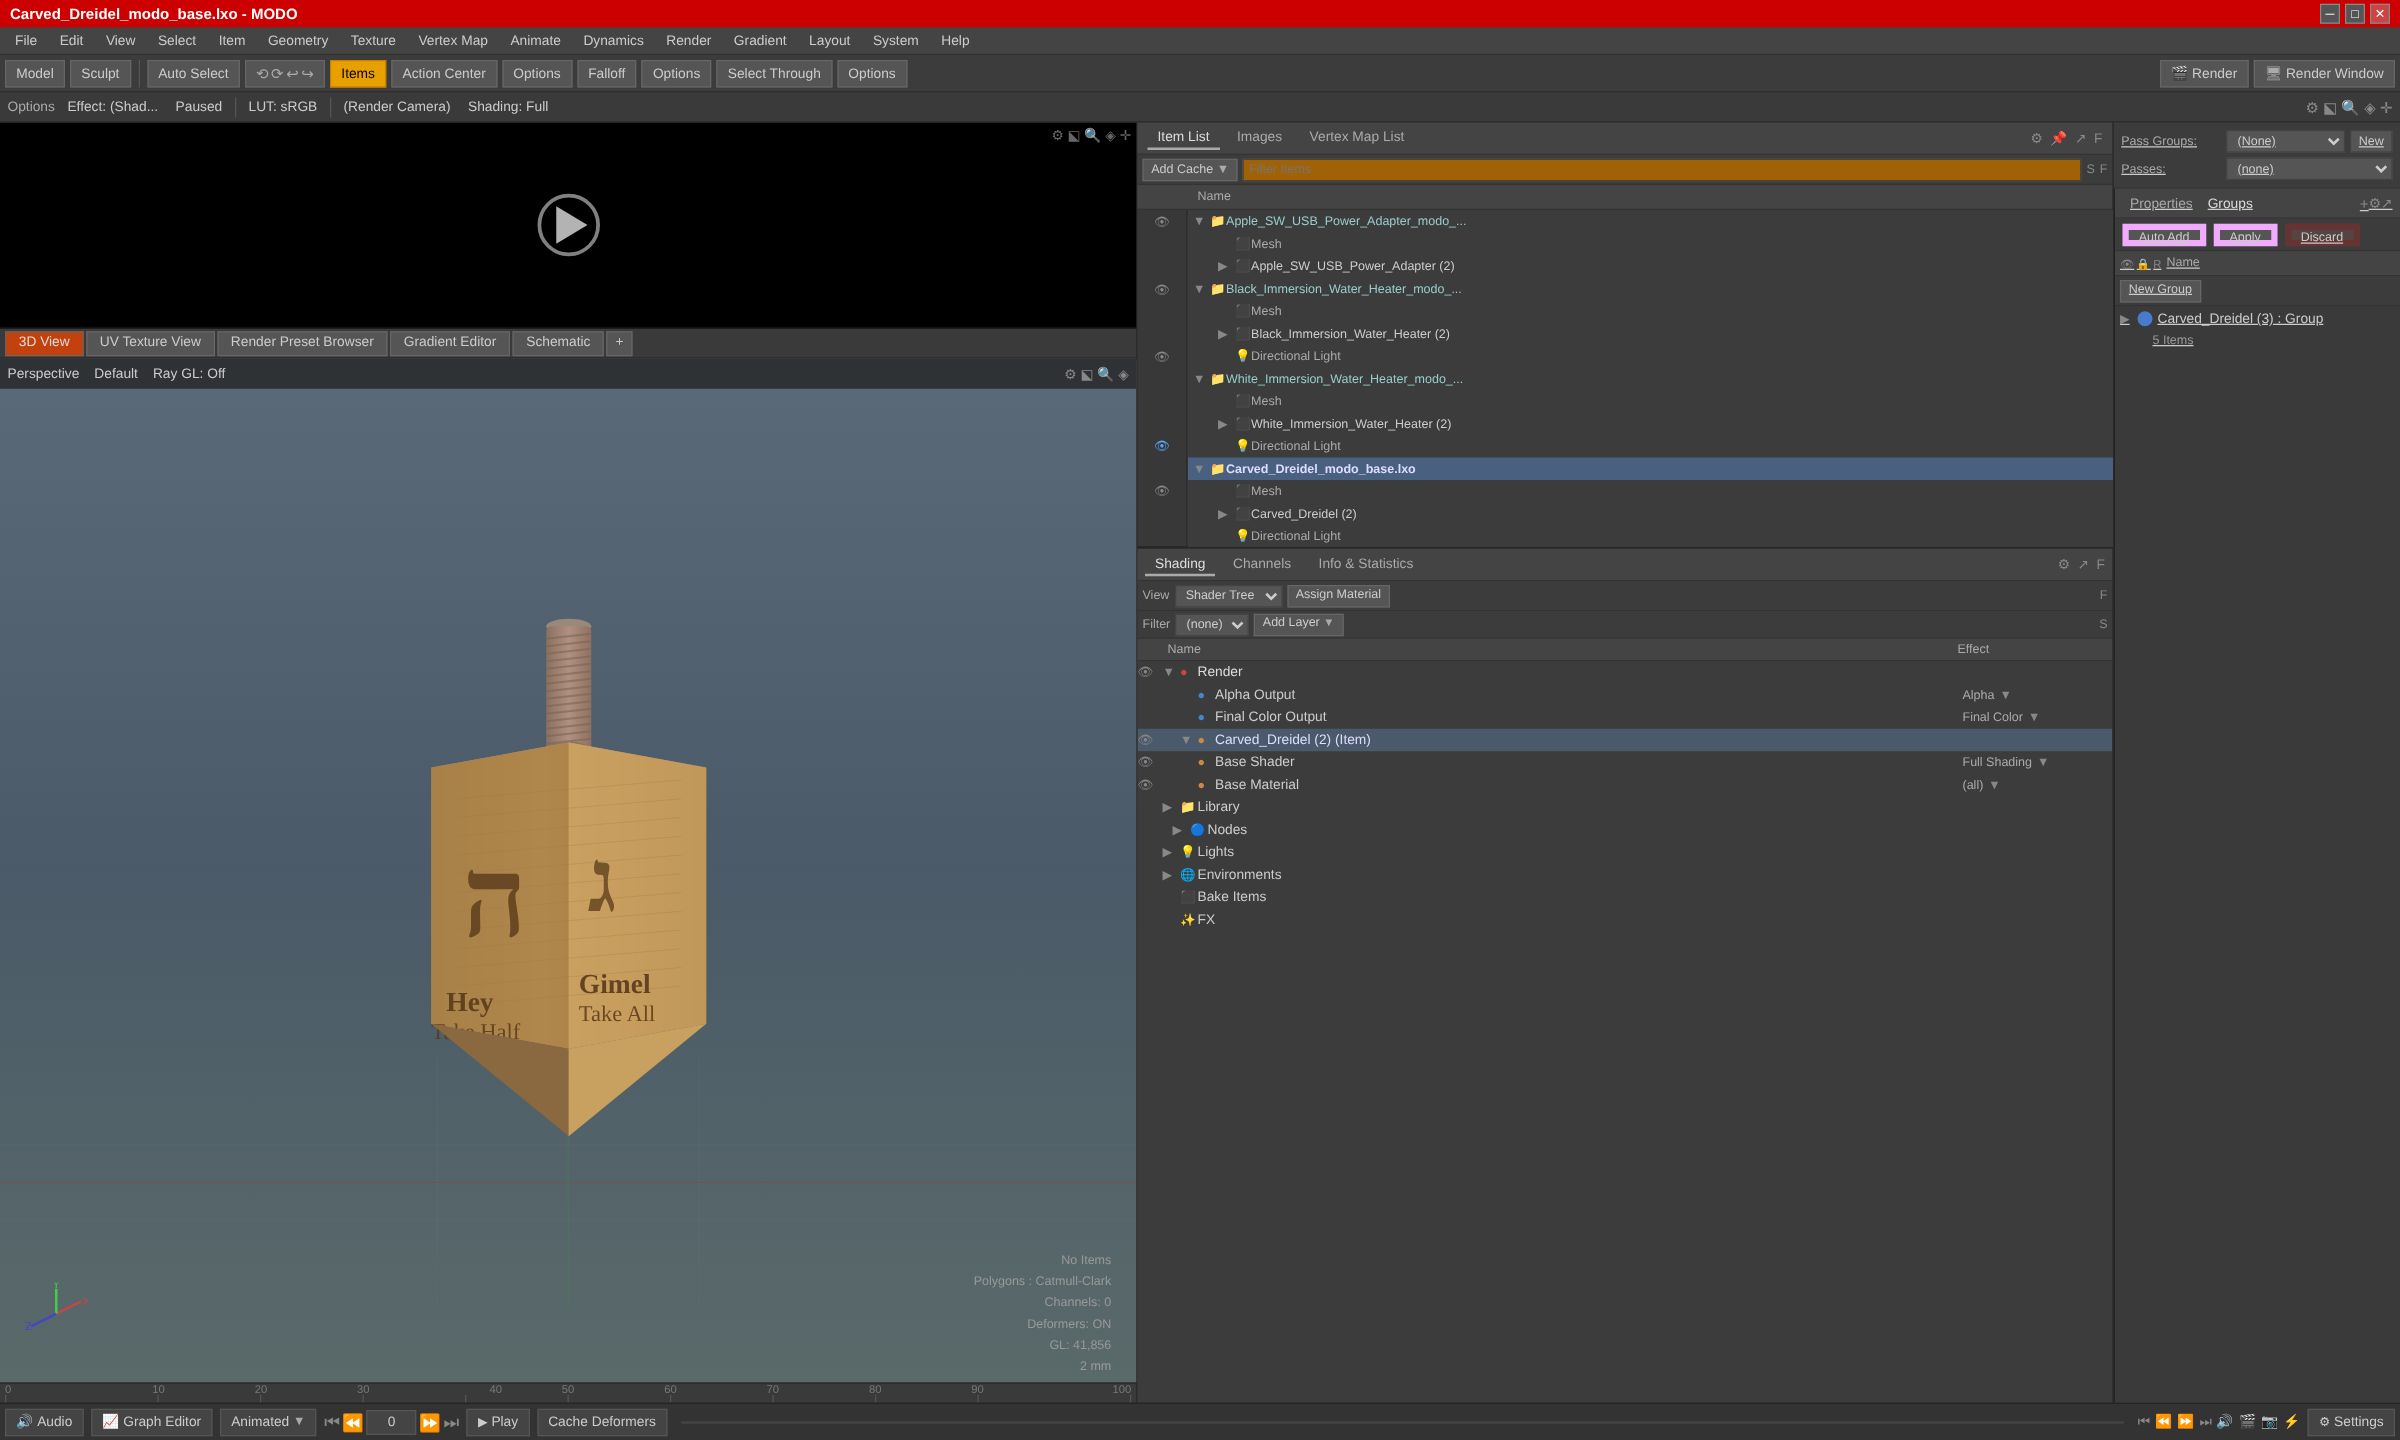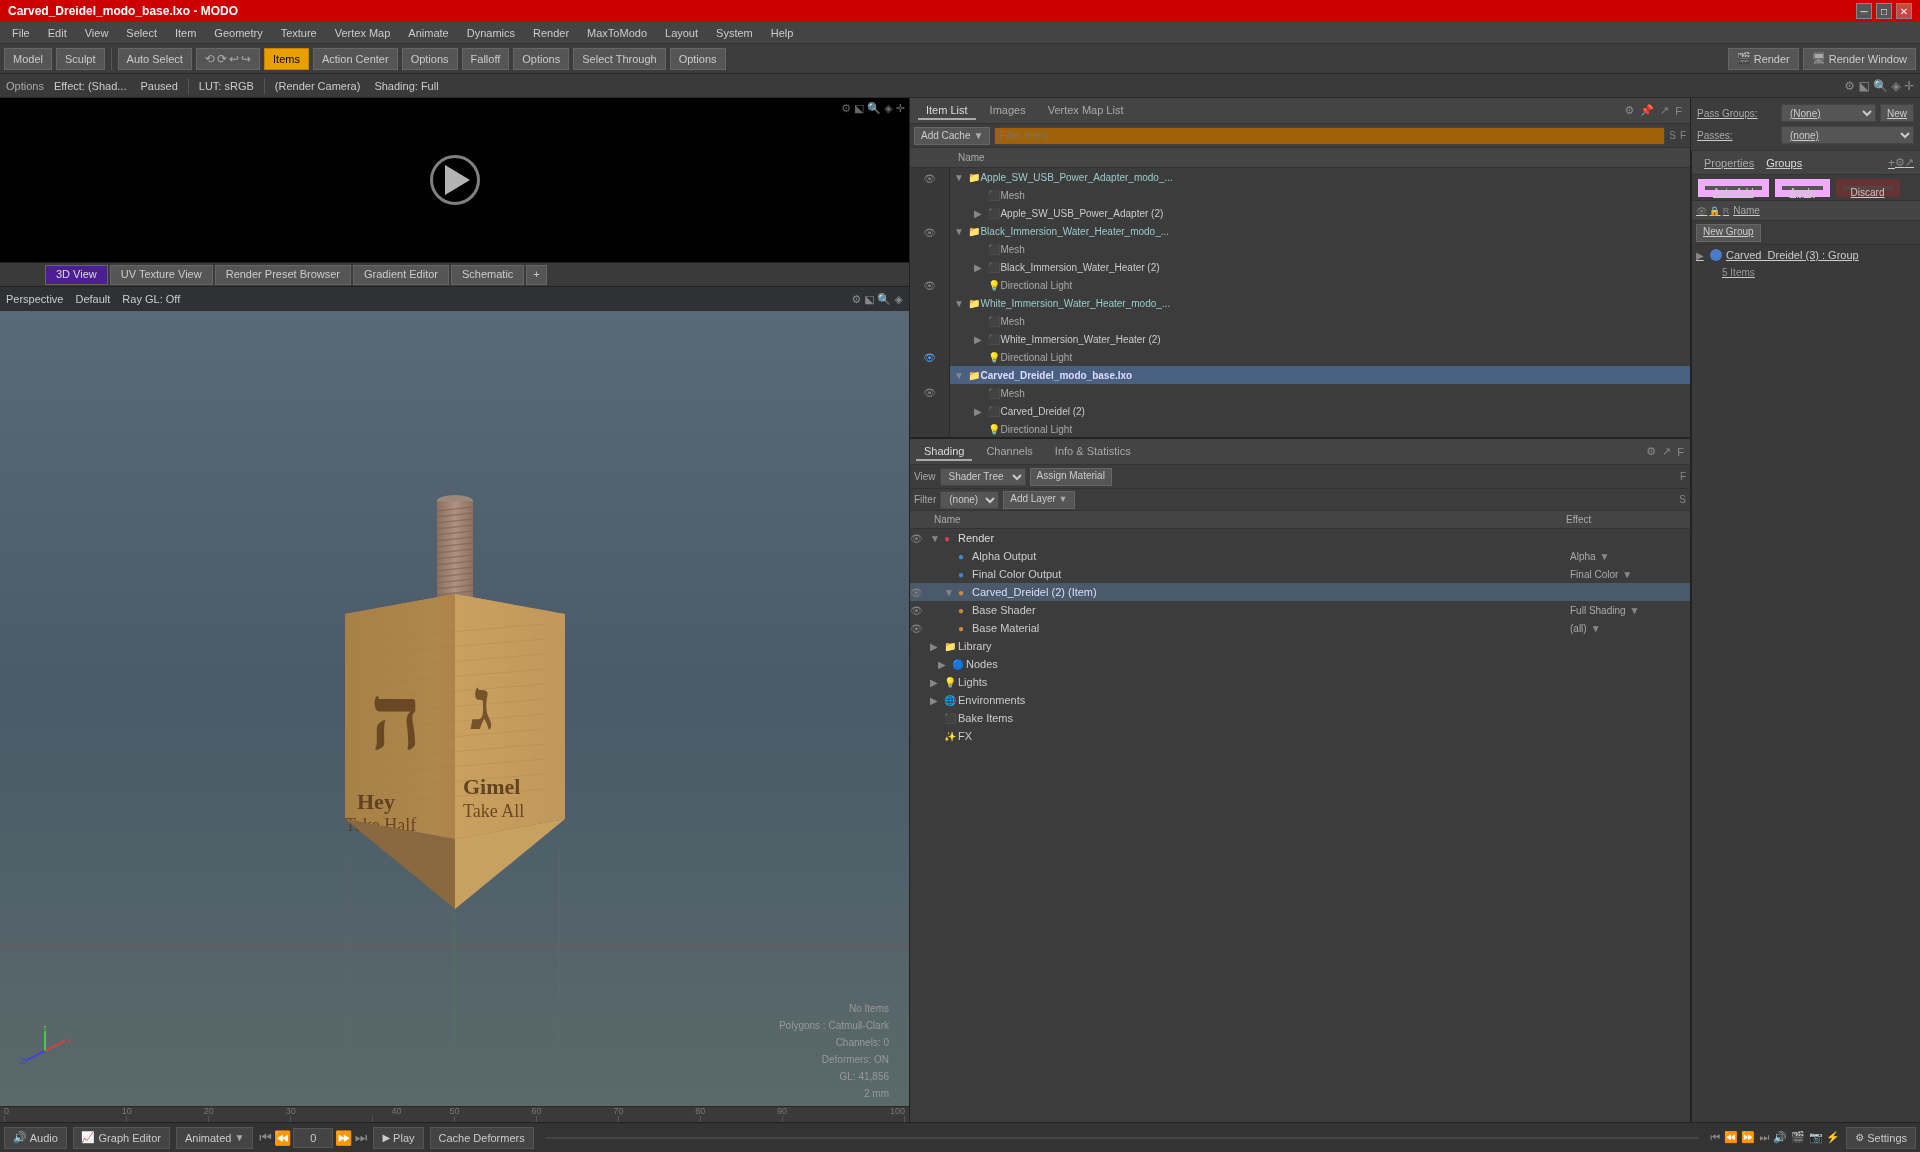--- a/index.html
+++ b/index.html
@@ -147,21 +147,21 @@
     }
     .vp-tab {
       height: 20px;
       padding: 2px 10px;
       background: #555;
       border: 1px solid #666;
       color: #ccc;
       font-size: 11px;
       cursor: pointer;
     }
-    .vp-tab.active { background: #4c1d95; color: #ddd; margin-left: 41px; }
+    .vp-tab.active { background: #c2410c; color: #ddd; }
     .vp-tab-add { padding: 2px 6px; }
 
     
     #viewport-3d {
       flex: 1;
       background: #5a6570;
       position: relative;
       overflow: hidden;
     }
     #viewport-toolbar {
@@ -462,21 +462,21 @@
       display: flex;
       align-items: center;
       padding: 0 6px;
       gap: 6px;
       border-bottom: 1px solid #333;
     }
     .auto-btn {
       height: 18px;
       padding: 1px 8px;
       background: #555;
-      border: 7px solid #f0abfc;
+      border: 5px solid #f0abfc;
       color: #ccc;
       font-size: 10px;
       cursor: pointer;
     }
     .discard-btn { background: #554444; border-color: #663333; }
 
     
     .group-item {
       display: flex;
       align-items: center;
@@ -509,21 +509,21 @@
   <span class="menu-item">Edit</span>
   <span class="menu-item">View</span>
   <span class="menu-item">Select</span>
   <span class="menu-item">Item</span>
   <span class="menu-item">Geometry</span>
   <span class="menu-item">Texture</span>
   <span class="menu-item">Vertex Map</span>
   <span class="menu-item">Animate</span>
   <span class="menu-item">Dynamics</span>
   <span class="menu-item">Render</span>
-  <span class="menu-item">MaxToModo</span>
+  <span class="menu-item">Gradient</span>
   <span class="menu-item">Layout</span>
   <span class="menu-item">System</span>
   <span class="menu-item">Help</span>
 </div>
 
 <div id="toolbar">
   <div class="toolbar-btn">
     <span>Model</span>
   </div>
   <div class="toolbar-btn">

